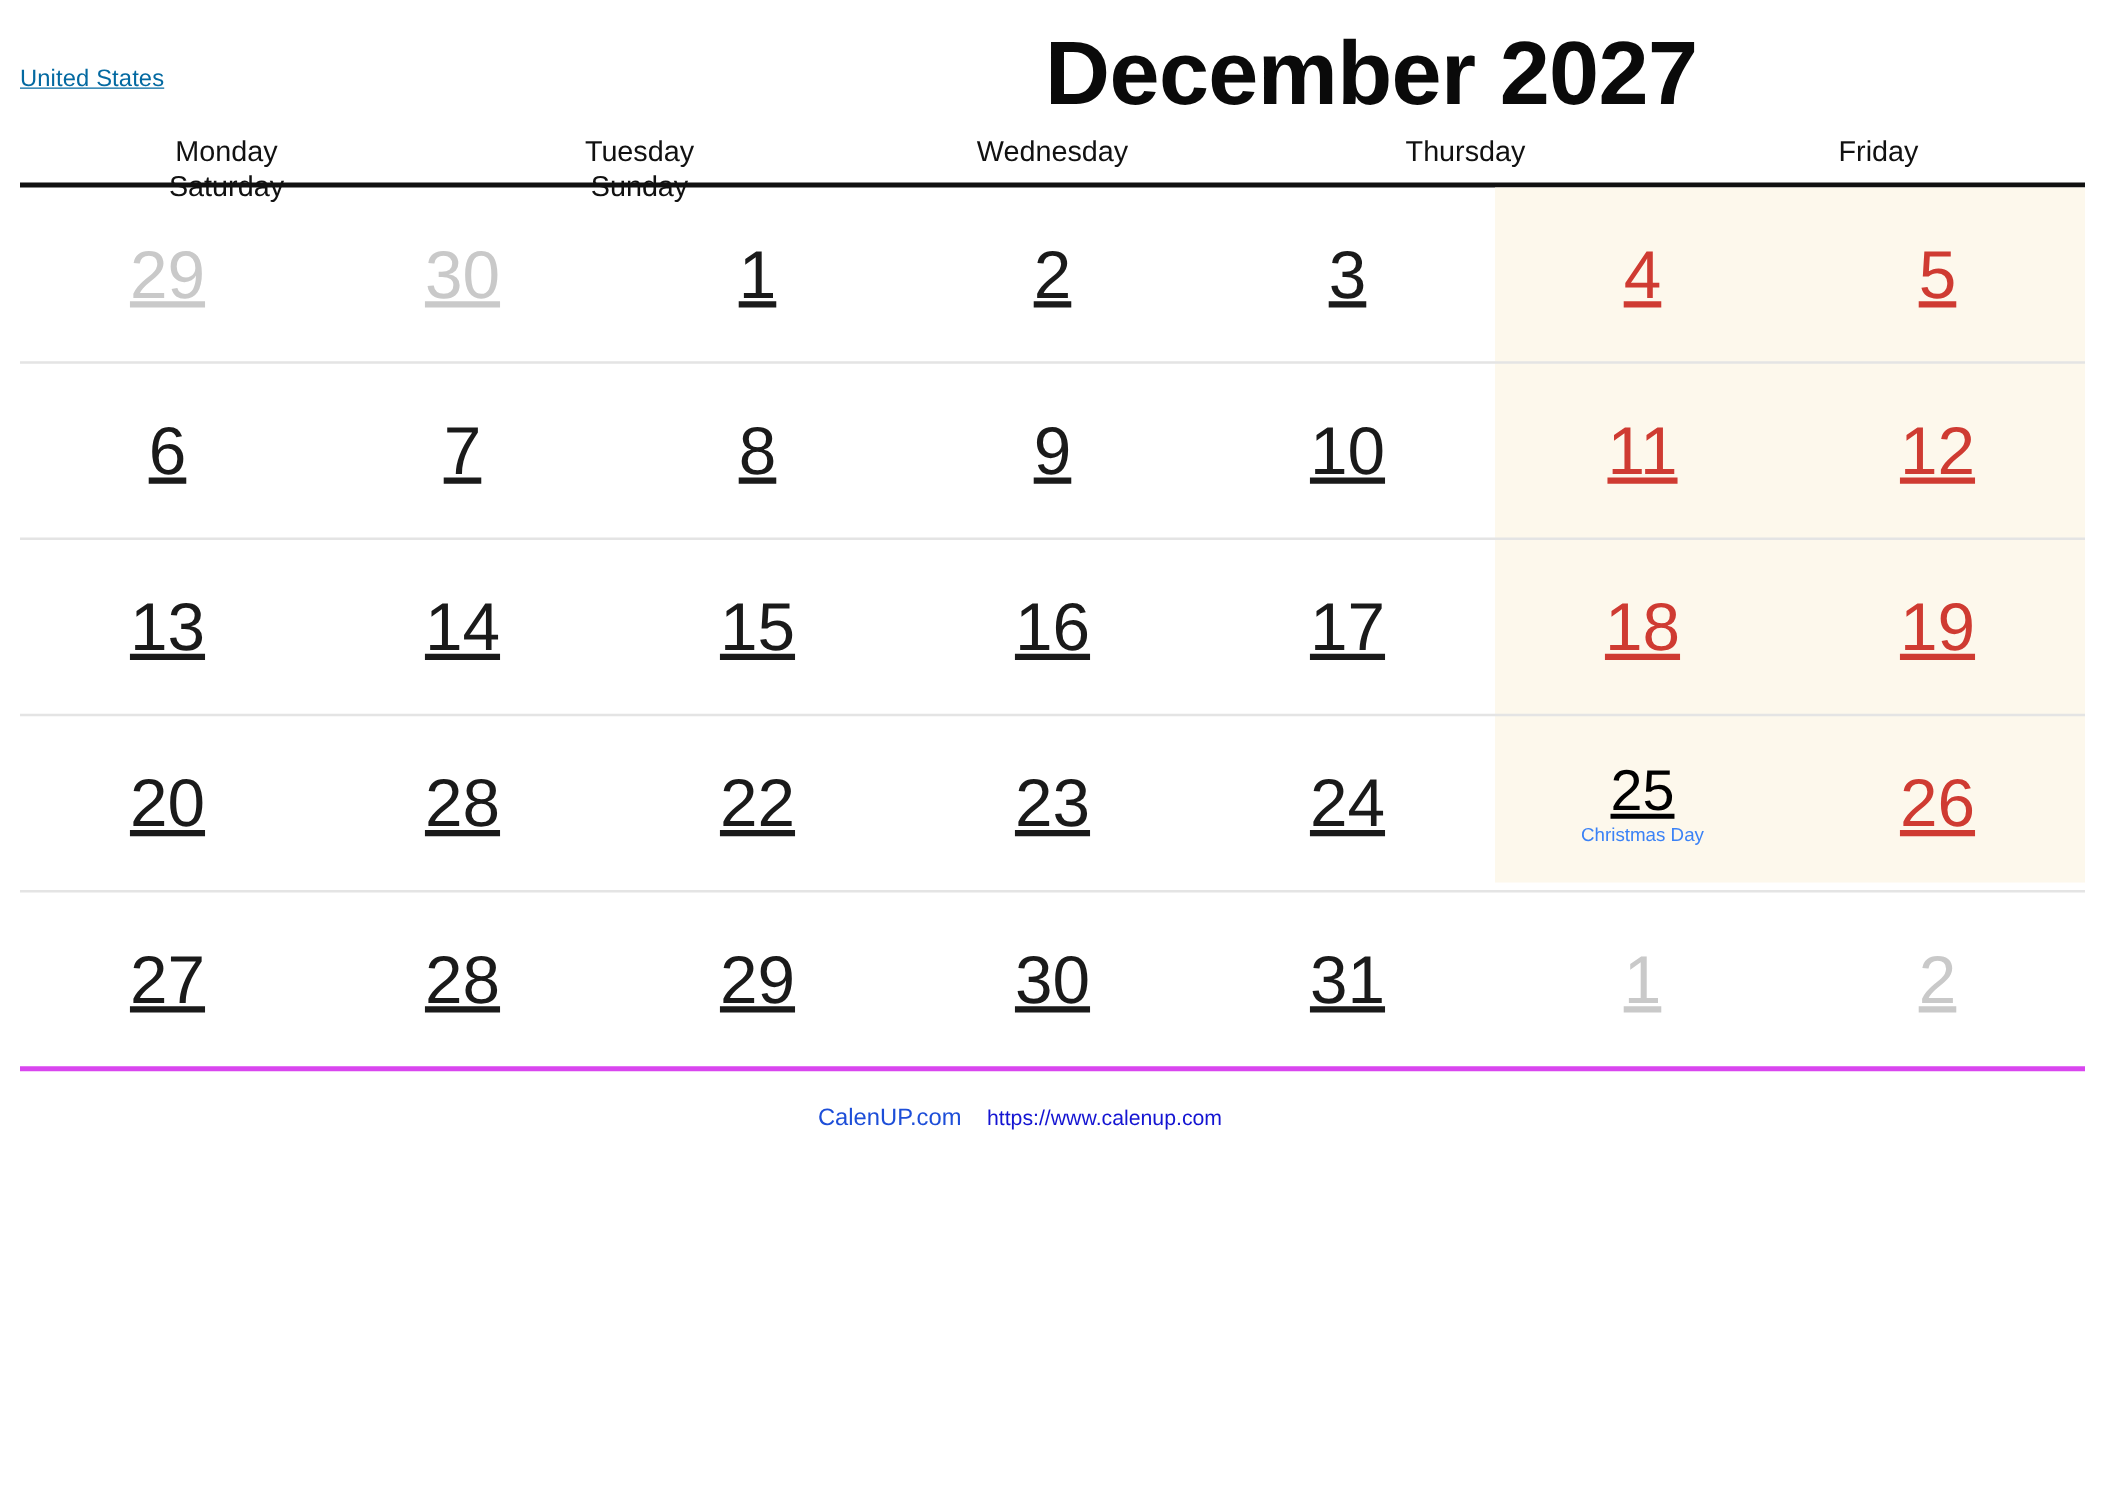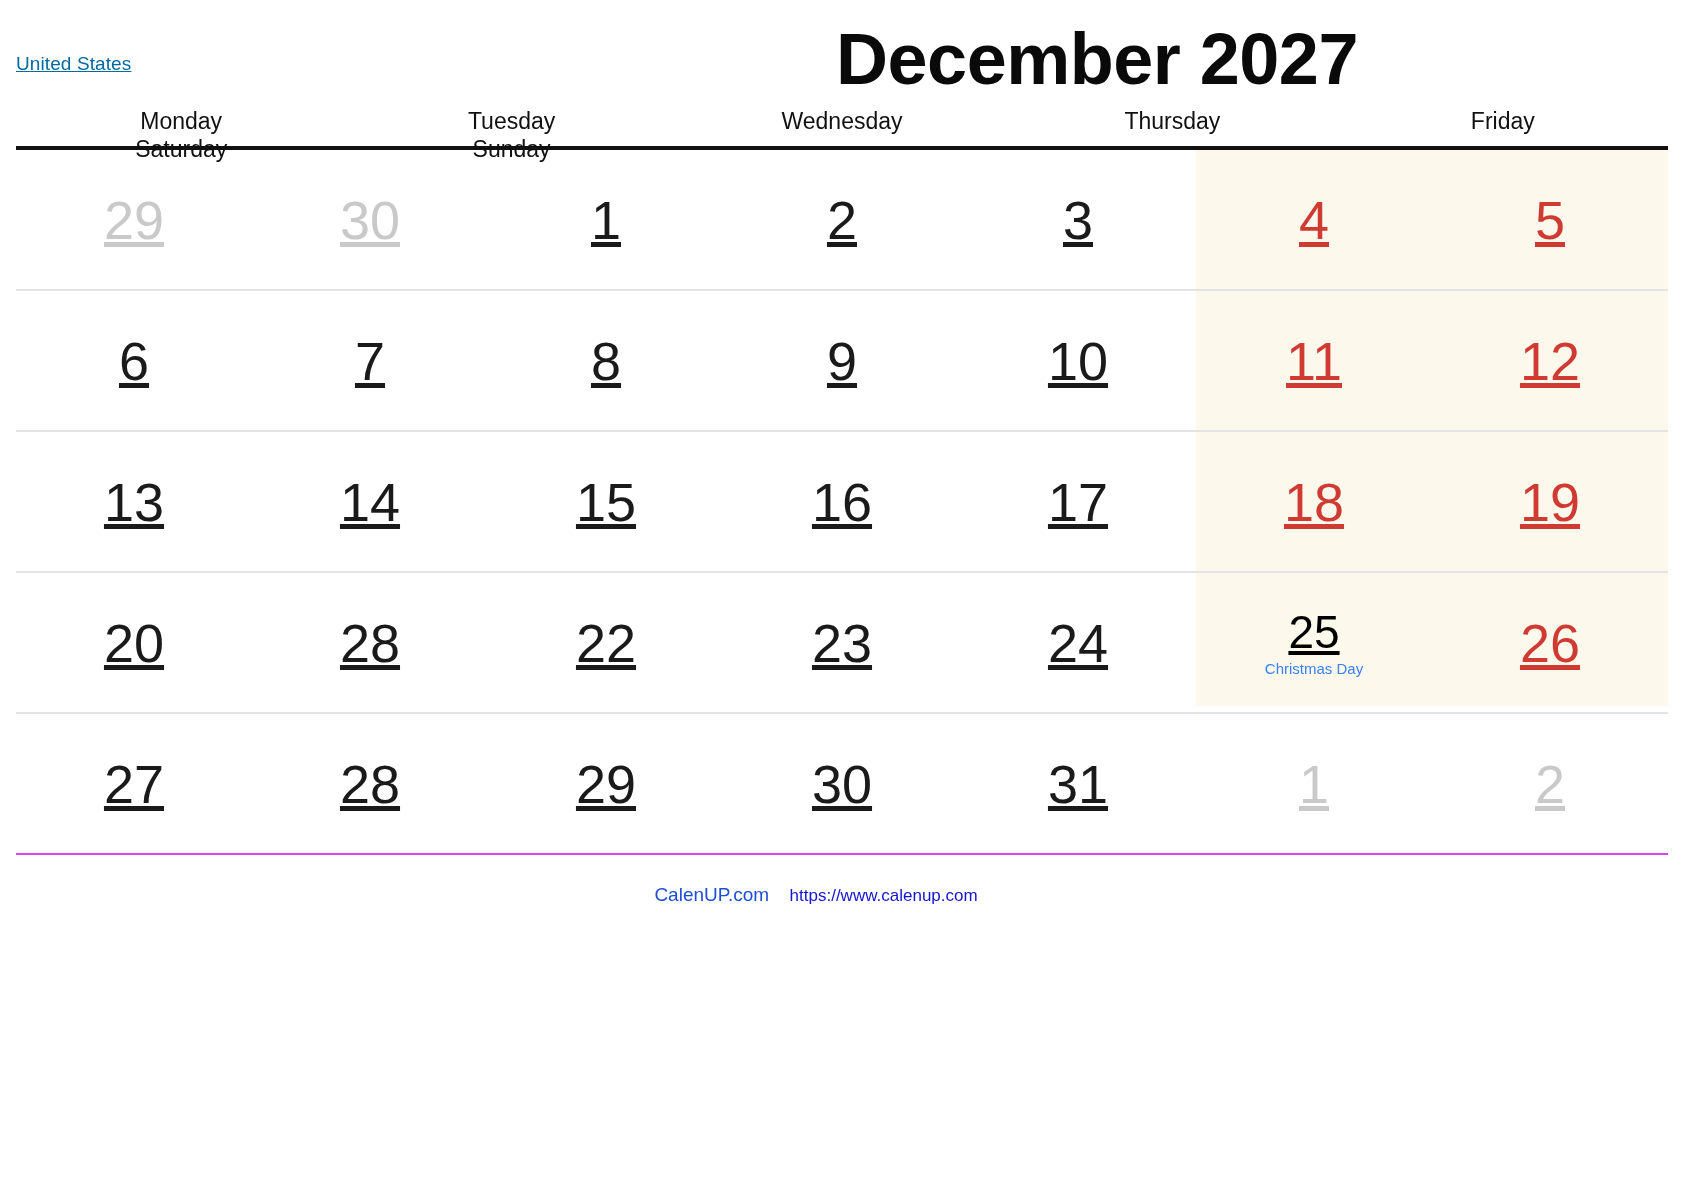--- a/index.html
+++ b/index.html
@@ -91,21 +91,21 @@
   .week {
     display: grid;
     grid-template-columns: repeat(7, 1fr);
     height: 139px;
     border-bottom: 2px solid #e4e4e4;
     position: relative;
     z-index: 2;
   }
 
   .week.last {
-    border-bottom: 2px solid #d946ef;
+    border-bottom: 4px solid #d946ef;
   }
 
   
   .weekend-band {
     position: absolute;
     top: 0;
     left: 71.4285%;
     width: 28.5715%;
     height: 556px;
     background: #fdf8ec;

